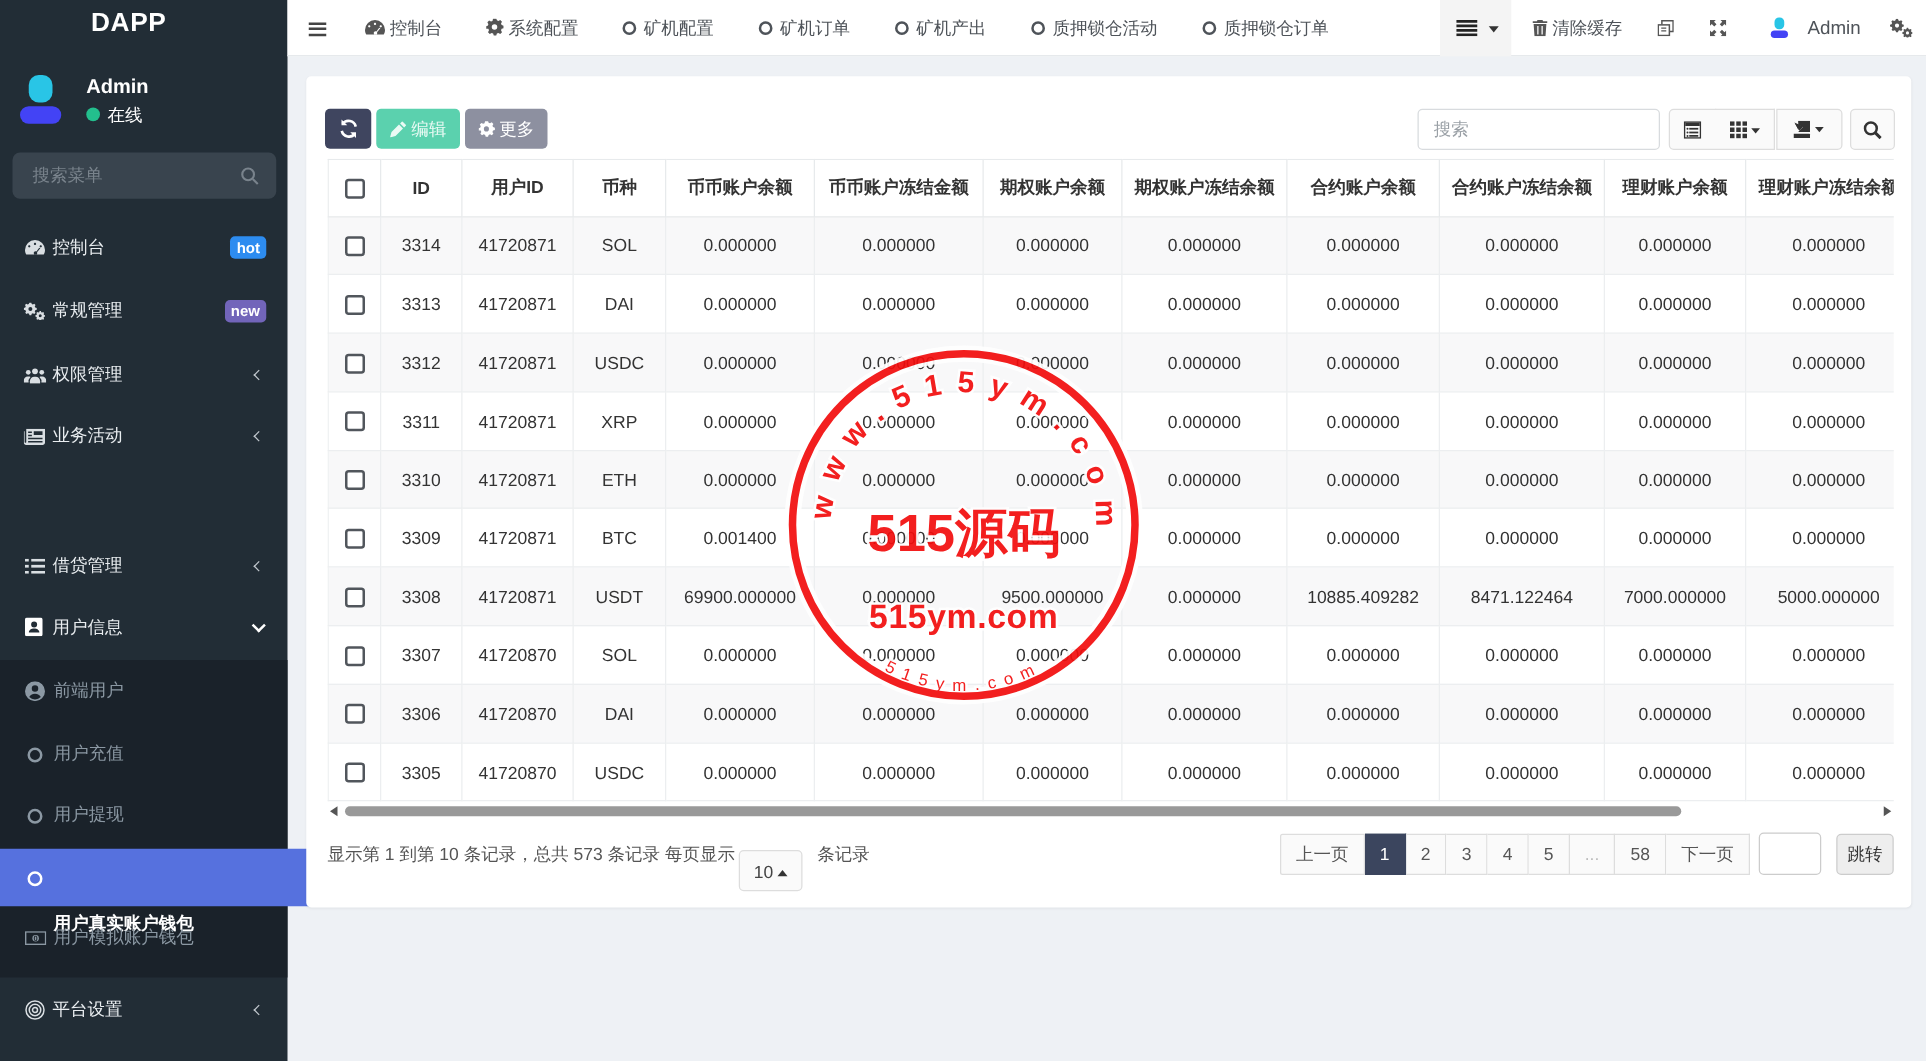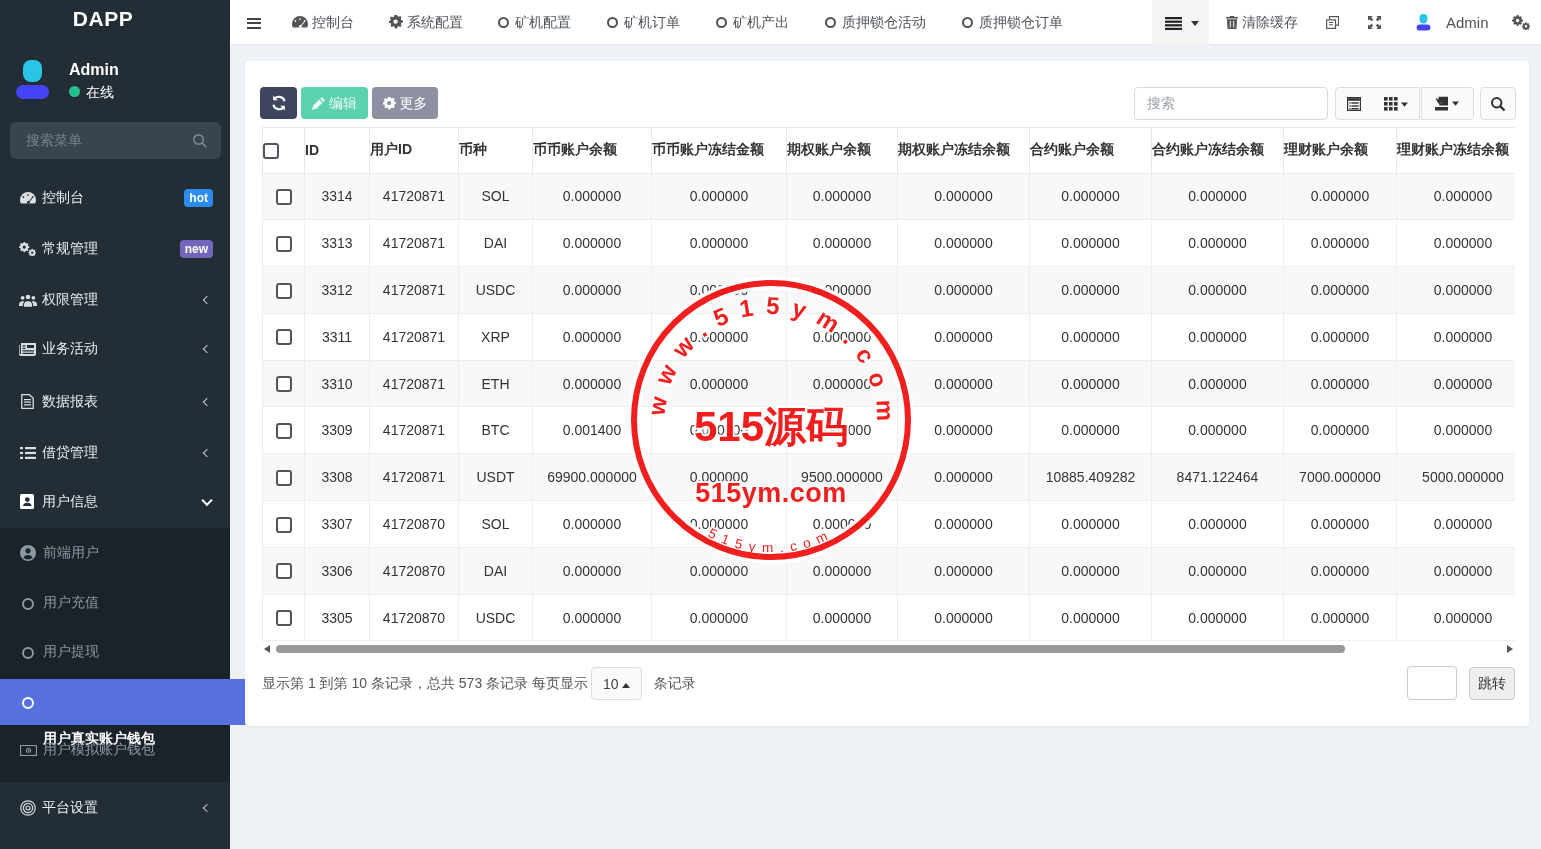--- a/index.html
+++ b/index.html
@@ -49,35 +49,35 @@
 .tbtn { position:absolute; top:26px; height:33px; background:#fafafa; border:1px solid #ddd; }
 #tb1 { left:1090px; width:38px; border-radius:4px 0 0 4px; }
 #tb2 { left:1127px; width:48px; border-left:none; }
 #tb3 { left:1176px; width:53px; border-radius:0 4px 4px 0; }
 #tb4 { left:1235px; width:36px; border-radius:4px; }
 .tbtn svg { position:absolute; left:50%; top:50%; transform:translate(-50%,-50%); }
 
 
 #tablewrap { position:absolute; left:17px; top:66px; width:1253px; height:515px; overflow:hidden; }
 table { border-collapse:collapse; table-layout:fixed; width:1267px; font-size:14px; color:#333; }
-th { height:45.5px; font-weight:bold; text-align:left; border:1px solid #e7eaec; background:#fff; }
+th { height:45.5px; font-weight:bold; text-align:center; border:1px solid #e7eaec; background:#fff; }
 td { height:46.8px; text-align:center; border:1px solid #eceef0; border-top:none; }
 tr.odd td { background:#f8f8f9;text-align:center; }
 .cb { display:inline-block; width:16px; height:16px; border:2px solid #51565c; border-radius:3px; background:#fff; vertical-align:middle; }
 
 
 #hscroll { position:absolute; left:17px; top:584px; width:1253px; height:8px; }
 #hthumb { position:absolute; left:14px; top:0; width:1069px; height:8px; background:#999; border-radius:4px; }
 .sarr { position:absolute; top:0; width:0; height:0; border-top:4px solid transparent; border-bottom:4px solid transparent; }
 #sal { left:2px; border-right:6px solid #555; }
 #sar { right:2px; border-left:6px solid #555; }
 
 
 #pginfo { position:absolute; left:17px; top:606px; font-size:14px; color:#555; line-height:33px; }
-#pgsize { display:inline-block; width:51px; height:33px; border:1px solid #ddd; border-radius:4px; background:#fafafa; text-align:center; color:#444; margin:0 8px 0 -1px; vertical-align:top;}
+#pgsize { display:inline-block; width:51px; height:33px; border:1px solid #ddd; border-radius:4px; background:#fafafa; text-align:center; color:#444; margin:13px 8px 0 -1px; vertical-align:top;}
 .caretup { display:inline-block; width:0; height:0; border-left:4px solid transparent; border-right:4px solid transparent; border-bottom:5px solid #333; vertical-align:1px; margin-left:3px;}
 #pager { position:absolute; right:129px; top:606px; height:33px; }
 #pager .pg { float:left; height:33px; line-height:31px; padding:0 12px; border:1px solid #ddd; border-left:none; background:#fafafa; color:#555; font-size:14px; }
 #pager .pg.first { border-left:1px solid #ddd; border-radius:2px 0 0 2px; }
 #pager .pg.act { background:#3b455e; color:#fff; border-color:#3b455e; }
 #jumpin { position:absolute; right:72px; top:605px; width:50px; height:34px; border:1px solid #ccc; border-radius:4px; background:#fff; }
 #jumpbtn { position:absolute; right:14px; top:606px; width:46px; height:33px; border:1px solid #ccc; border-radius:4px; background:#eee; text-align:center; line-height:31px; font-size:14px; color:#333; }
 
 
 #stamp { position:absolute; left:621px; top:270px; width:300px; height:300px; opacity:0.92; }
@@ -124,28 +124,20 @@
           </g>
         </svg></span>
       <span class="tx">权限管理</span>
       <span class="ch"></span>
     </div>
   <div class="mi" style="top:324px">
       <span class="ic"><svg width="17" height="13" viewBox="0 0 17 13" style="vertical-align:-2px">
           <path fill="#d9dee2" d="M2 0v10.5c0 .4-.3.7-.7.7s-.6-.3-.6-.7V2H0v9c0 1.1.9 2 2 2h13c1.1 0 2-.9 2-2V0zm6 2h7v3H8zm-4.5.2h3v1.2h-3zm0 2.5h3v1.2h-3zm0 2.5H15v1.2H3.5zm0 2.5H15v1.2H3.5z"></path>
         </svg></span>
       <span class="tx">业务活动</span>
-      <span class="ch"></span>
-    </div>
-  <div class="mi" style="top:377px">
-      <span class="ic"><svg width="13" height="15" viewBox="0 0 13 15" style="vertical-align:-2px">
-          <path fill="none" stroke="#d9dee2" stroke-width="1.3" d="M.8.7h7.5L12.2 4v10.3H.8z"></path>
-          <path fill="#d9dee2" d="M3 5h7v1.2H3zm0 2.6h7v1.2H3zm0 2.6h7v1.2H3z"></path>
-        </svg></span>
-      <span class="tx">数据报表</span>
       <span class="ch"></span>
     </div>
   <div class="mi" style="top:428px">
       <span class="ic"><svg width="16" height="12" viewBox="0 0 16 12" style="vertical-align:-1px">
           <g fill="#d9dee2">
             <rect x="0" y="0" width="3" height="2.2"></rect>
             <rect x="0" y="4.9" width="3" height="2.2"></rect>
             <rect x="0" y="9.8" width="3" height="2.2"></rect>
             <rect x="5" y="0" width="11" height="2.2"></rect>
             <rect x="5" y="4.9" width="11" height="2.2"></rect>
@@ -491,20 +483,31 @@
       </table>
   </div>
 
   <div id="hscroll">
       <span class="sarr" id="sal"></span>
       <div id="hthumb"></div>
       <span class="sarr" id="sar"></span>
     </div>
 
   <div id="pginfo">显示第 1 到第 10 条记录，总共 573 条记录 每页显示 <span id="pgsize">10<span class="caretup"></span></span> 条记录</div>
+  <div id="pager">
+    <span class="pg first">上一页</span>
+      <span class="pg act">1</span>
+      <span class="pg">2</span>
+      <span class="pg">3</span>
+      <span class="pg">4</span>
+      <span class="pg">5</span>
+      <span class="pg" style="color:#bbb;">...</span>
+      <span class="pg">58</span>
+      <span class="pg">下一页</span>
+  </div>
   <div id="jumpin"></div>
   <div id="jumpbtn">跳转</div>
 </div>
 
 <svg id="stamp" viewBox="0 0 300 300">
   <circle cx="150" cy="150" r="137" fill="none" stroke="#fff" stroke-width="13"></circle>
   <path id="arcTop" d="M 48.1 179.2 A 106 106 0 1 1 251.9 179.2" fill="none"></path>
   <path id="arcBot" d="M 77.8 261.1 A 132.5 132.5 0 0 0 222.2 261.1" fill="none"></path>
   <g style="paint-order:stroke" stroke="#fff" stroke-width="4">
   <text font-size="24" font-weight="bold" fill="#f20d0d" letter-spacing="11.5" transform="rotate(4.4 150 150)"><textPath href="#arcTop" startOffset="50%" text-anchor="middle">www.515ym.com</textPath></text>

